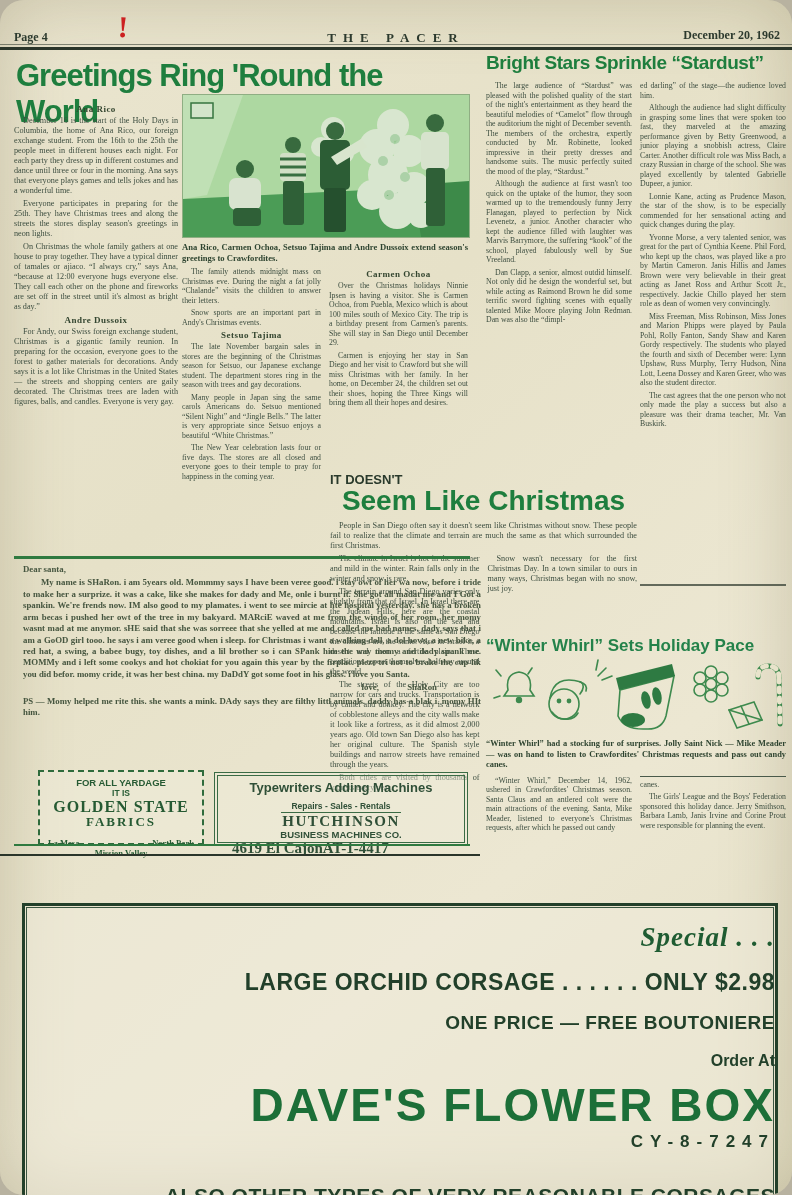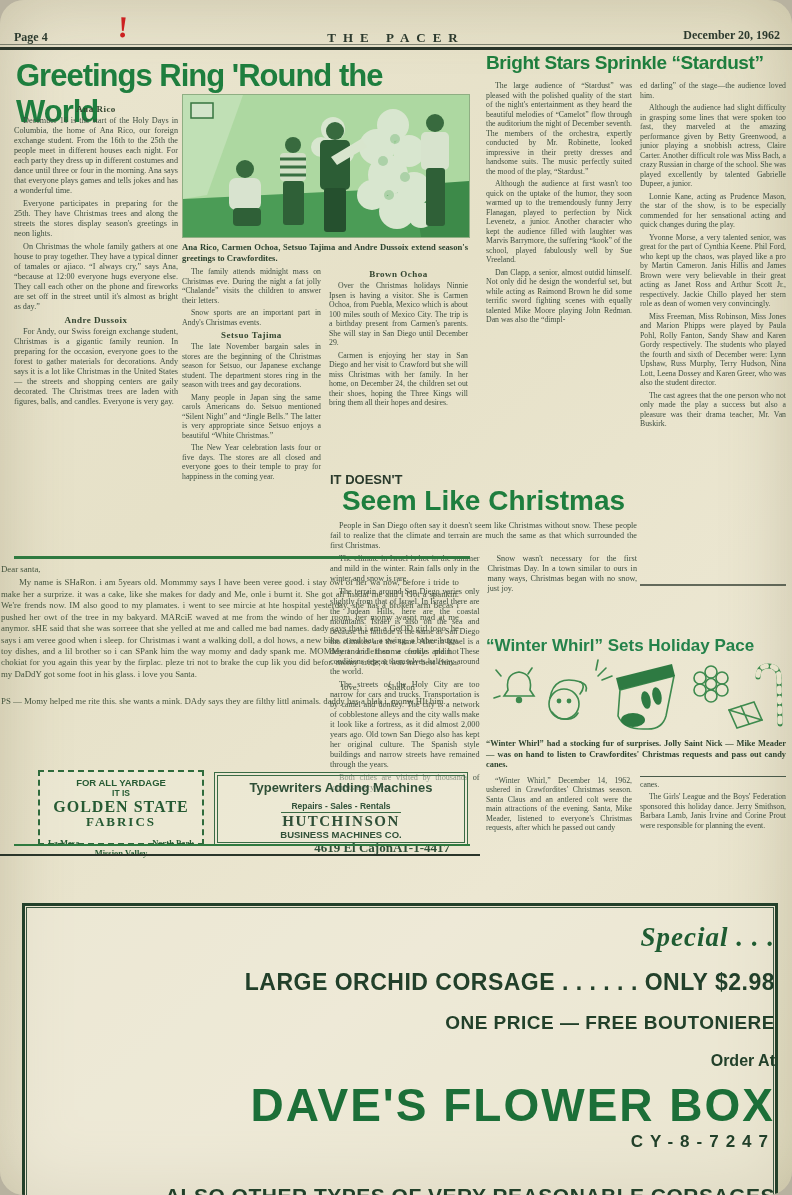--- a/index.html
+++ b/index.html
@@ -108,21 +108,21 @@
     <div class="twocol col body-xs" style="margin-top:2px;">
       <div>
         <p>The family attends midnight mass on Christmas eve. During the night a fat jolly “Chalande” visits the children to answer their letters.</p>
         <p>Snow sports are an important part in Andy's Christmas events.</p>
         <div class="subhead">Setsuo Tajima</div>
         <p>The late November bargain sales in stores are the beginning of the Christmas season for Setsuo, our Japanese exchange student. The department stores ring in the season with trees and gay decorations.</p>
         <p>Many people in Japan sing the same carols Americans do. Setsuo mentioned “Silent Night” and “Jingle Bells.” The latter is very appropriate since Setsuo enjoys a beautiful “White Christmas.”</p>
         <p>The New Year celebration lasts four or five days. The stores are all closed and everyone goes to their temple to pray for happiness in the coming year.</p>
       </div>
       <div>
-        <div class="subhead">Brown Ochoa</div>
+        <div class="subhead">Carmen Ochoa</div>
         <p>Over the Christmas holidays Ninnie Ipsen is having a visitor. She is Carmen Ochoa, from Puebla, Mexico which is about 100 miles south of Mexico City. The trip is a birthday present from Carmen's parents. She will stay in San Diego until December 29.</p>
         <p>Carmen is enjoying her stay in San Diego and her visit to Crawford but she will miss Christmas with her family. In her home, on December 24, the children set out their shoes, hoping the Three Kings will bring them all their hopes and desires.</p>
       </div>
     </div>
   </div>
 
   <div class="abs" style="left:486px;top:52px;width:300px;">
     <div class="headline" style="font-size:19px;letter-spacing:-0.4px;white-space:nowrap;">Bright Stars Sprinkle “Stardust”</div>
     <div class="twocol col body-xs" style="margin-top:7px;">
       <div>
@@ -208,21 +208,21 @@
       </div>
       <div style="border-top:1px solid #4a5a4a;padding-top:3px;">
         <p style="text-indent:0;">canes.</p>
         <p>The Girls' League and the Boys' Federation sponsored this holiday dance. Jerry Smithson, Barbara Lamb, Janis Irvine and Corine Prout were responsible for planning the event.</p>
       </div>
     </div>
   </div>
 
   <div class="abs rule-green" style="left:14px;top:556px;width:456px;height:3px;"></div>
 
-  <div class="abs letter" style="left:1px;top:564px;width:458px;">
+  <div class="abs letter" style="left:23px;top:564px;width:458px;font-weight:bold;">
     <div>Dear santa,</div>
     <p style="margin:2px 0 0 0;text-indent:18px;">My name is SHaRon. i am 5years old. Mommmy says I have been veree good. i stay owt of her wa now, before i tride to make her a surprize. it was a cake, like she makes for dady and Me, onle i burnt it. She got all madat me and I Got a spankin. We're frends now. IM also good to my plamates. i went to see mircie at hte hospital yesterday. she has a broken arm becas i pushed her owt of the tree in my bakyard. MARciE waved at me from the windo of her room. her momy wasnt mad at me anymor. sHE said that she was sorreee that she yelled at me and called me bad names. dady says that i am a GoOD girl tooo. he says i am veree good when i sleep. for Christmas i want a walking doll, a dol hows, a new bike, a red hat, a swing, a babee bugy, toy dishes, and a lil brother so i can SPank him the way momy and dady spank me. MOMMy and i left some cookys and hot chokiat for you again this year by the firplac. pleze tri not to brake the cup lik you did befor. momy cride, it was her best china. my DaDdY got some foot in his glass. i love you Santa.</p>
     <div style="text-align:right;padding-right:44px;margin-top:2px;">
       <span>love,</span>
       <span style="margin-left:26px;">ShaRon</span>
     </div>
     <p style="margin:2px 0 0 0;text-indent:0;">PS — Momy helped me rite this. she wants a mink. DAdy says they are filthy littl animals. daddy has a blak i. momy HIt him.</p>
   </div>
 
   <div class="abs adbox-dashed" style="left:38px;top:770px;width:162px;height:66px;padding-top:5px;">
@@ -235,21 +235,21 @@
       <span>North Park</span>
     </div>
     <div style="font-size:8.5px;font-weight:bold;">Mission Valley</div>
   </div>
 
   <div class="abs adbox-double" style="left:214px;top:772px;width:246px;height:62px;padding-top:4px;">
     <div class="sans" style="font-size:13px;font-weight:bold;">Typewriters Adding Machines</div>
     <div class="sans" style="font-size:8.5px;font-weight:bold;border-bottom:1px solid #3a6b45;display:inline-block;padding:0 10px 1px;">Repairs - Sales - Rentals</div>
     <div style="font-size:15px;font-weight:bold;letter-spacing:1.5px;line-height:1.1;">HUTCHINSON</div>
     <div class="sans" style="font-size:9.5px;font-weight:bold;line-height:1;">BUSINESS MACHINES CO.</div>
-    <div style="display:flex;justify-content:flex-end;padding:0 14px;font-size:13px;font-weight:bold;margin-top:1px;">
+    <div style="display:flex;justify-content:flex-start;padding:0 14px;font-size:15px;font-weight:bold;margin-top:1px;">
       <span>4619 El Cajon</span>
       <span>AT-1-4417</span>
     </div>
   </div>
 
   <div class="abs rule-green" style="left:14px;top:844px;width:456px;height:2px;"></div>
   <div class="abs rule" style="left:0;top:854px;width:480px;height:2px;"></div>
 
   <div class="abs daves-box" style="left:22px;top:868px;width:750px;height:312px;">
     <div style="font-size:27px;font-style:italic;font-weight:bold;color:#1f5c32;margin-top:16px;letter-spacing:1px;">Special . . .</div>

